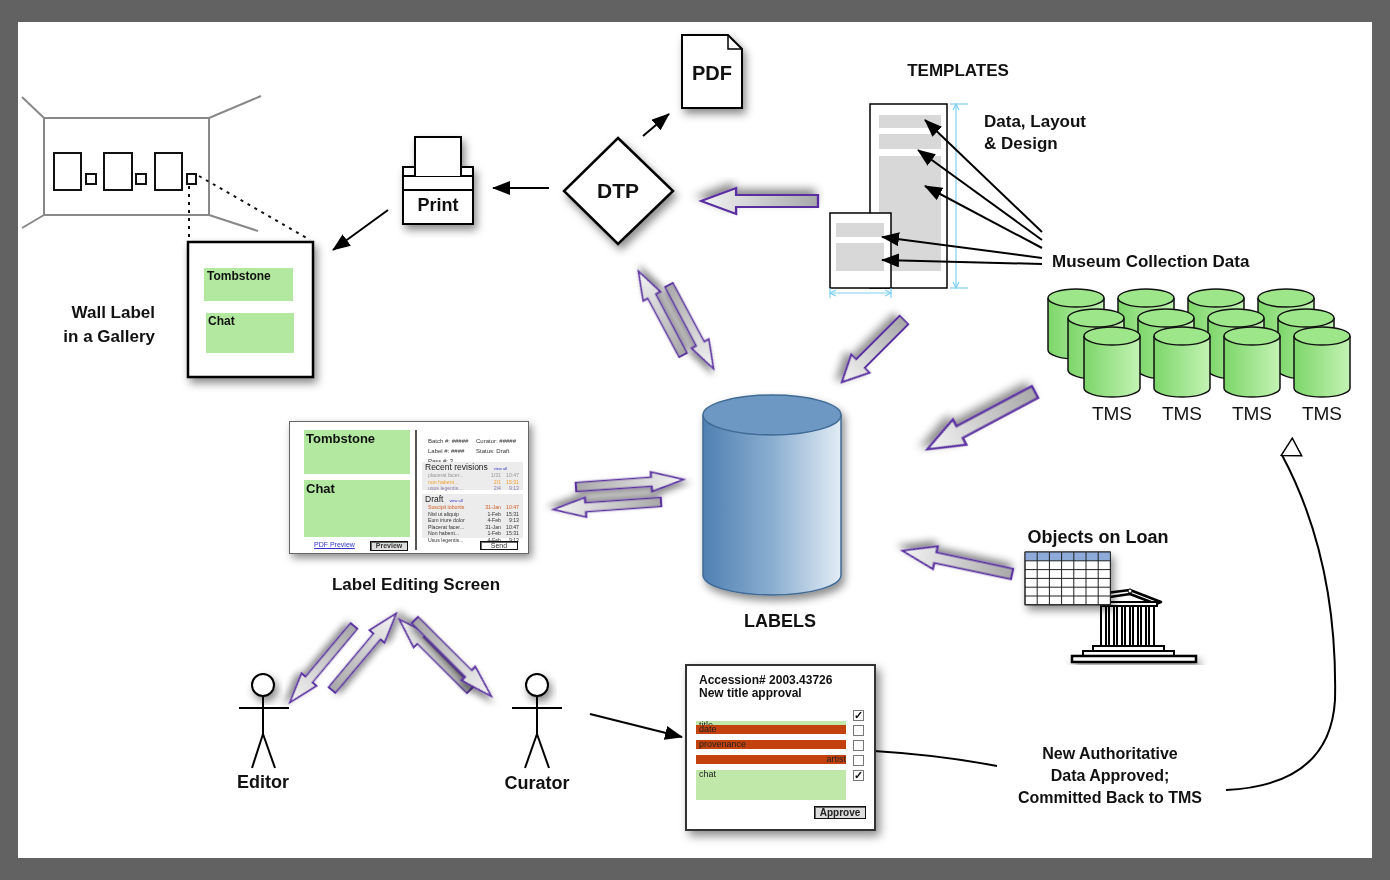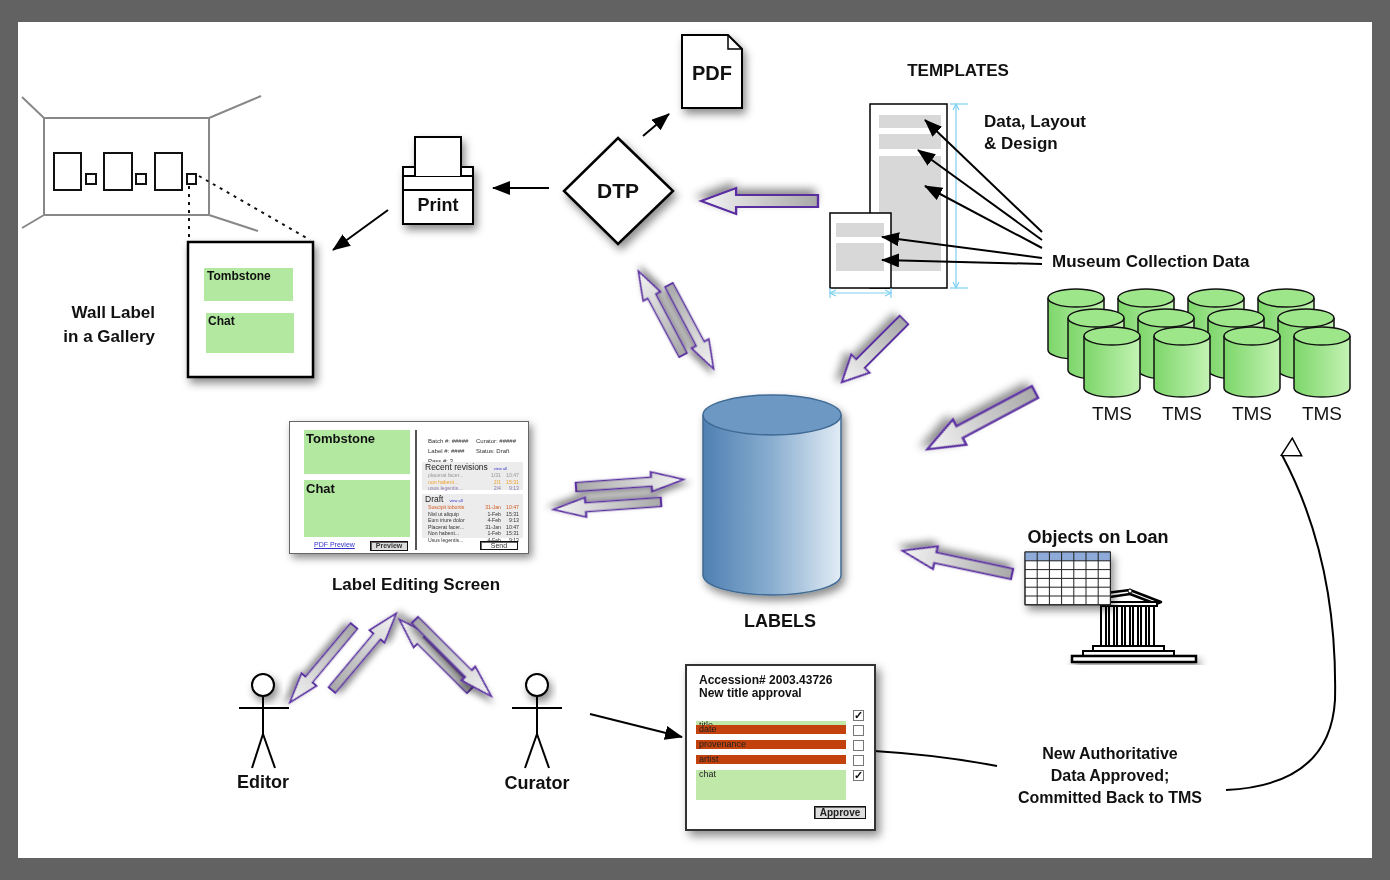--- a/index.html
+++ b/index.html
@@ -376,19 +376,19 @@
 
 <div class="appr">
   <h3><span>Accession# 2003.43726</span><br><span>New title approval</span></h3>
   <div id="appr-fields">
       <div class="field on" style="top: 44px; margin-top: 11px;">title</div>
       <div class="cb" style="top: 44px;">✓</div>
       <div class="field" style="top: 59px;">date</div>
       <div class="cb" style="top: 59px;"></div>
       <div class="field" style="top: 74px;">provenance</div>
       <div class="cb" style="top: 74px;"></div>
-      <div class="field" style="top: 89px;">artist</div>
+      <div class="field" style="top: 89px; text-align: right;">artist</div>
       <div class="cb" style="top: 89px;"></div>
       <div class="field on" style="top: 104px; height: 30px;">chat</div>
       <div class="cb" style="top: 104px;">✓</div>
     </div>
   <div class="approve">Approve</div>
 </div>
 
 </body></html>

